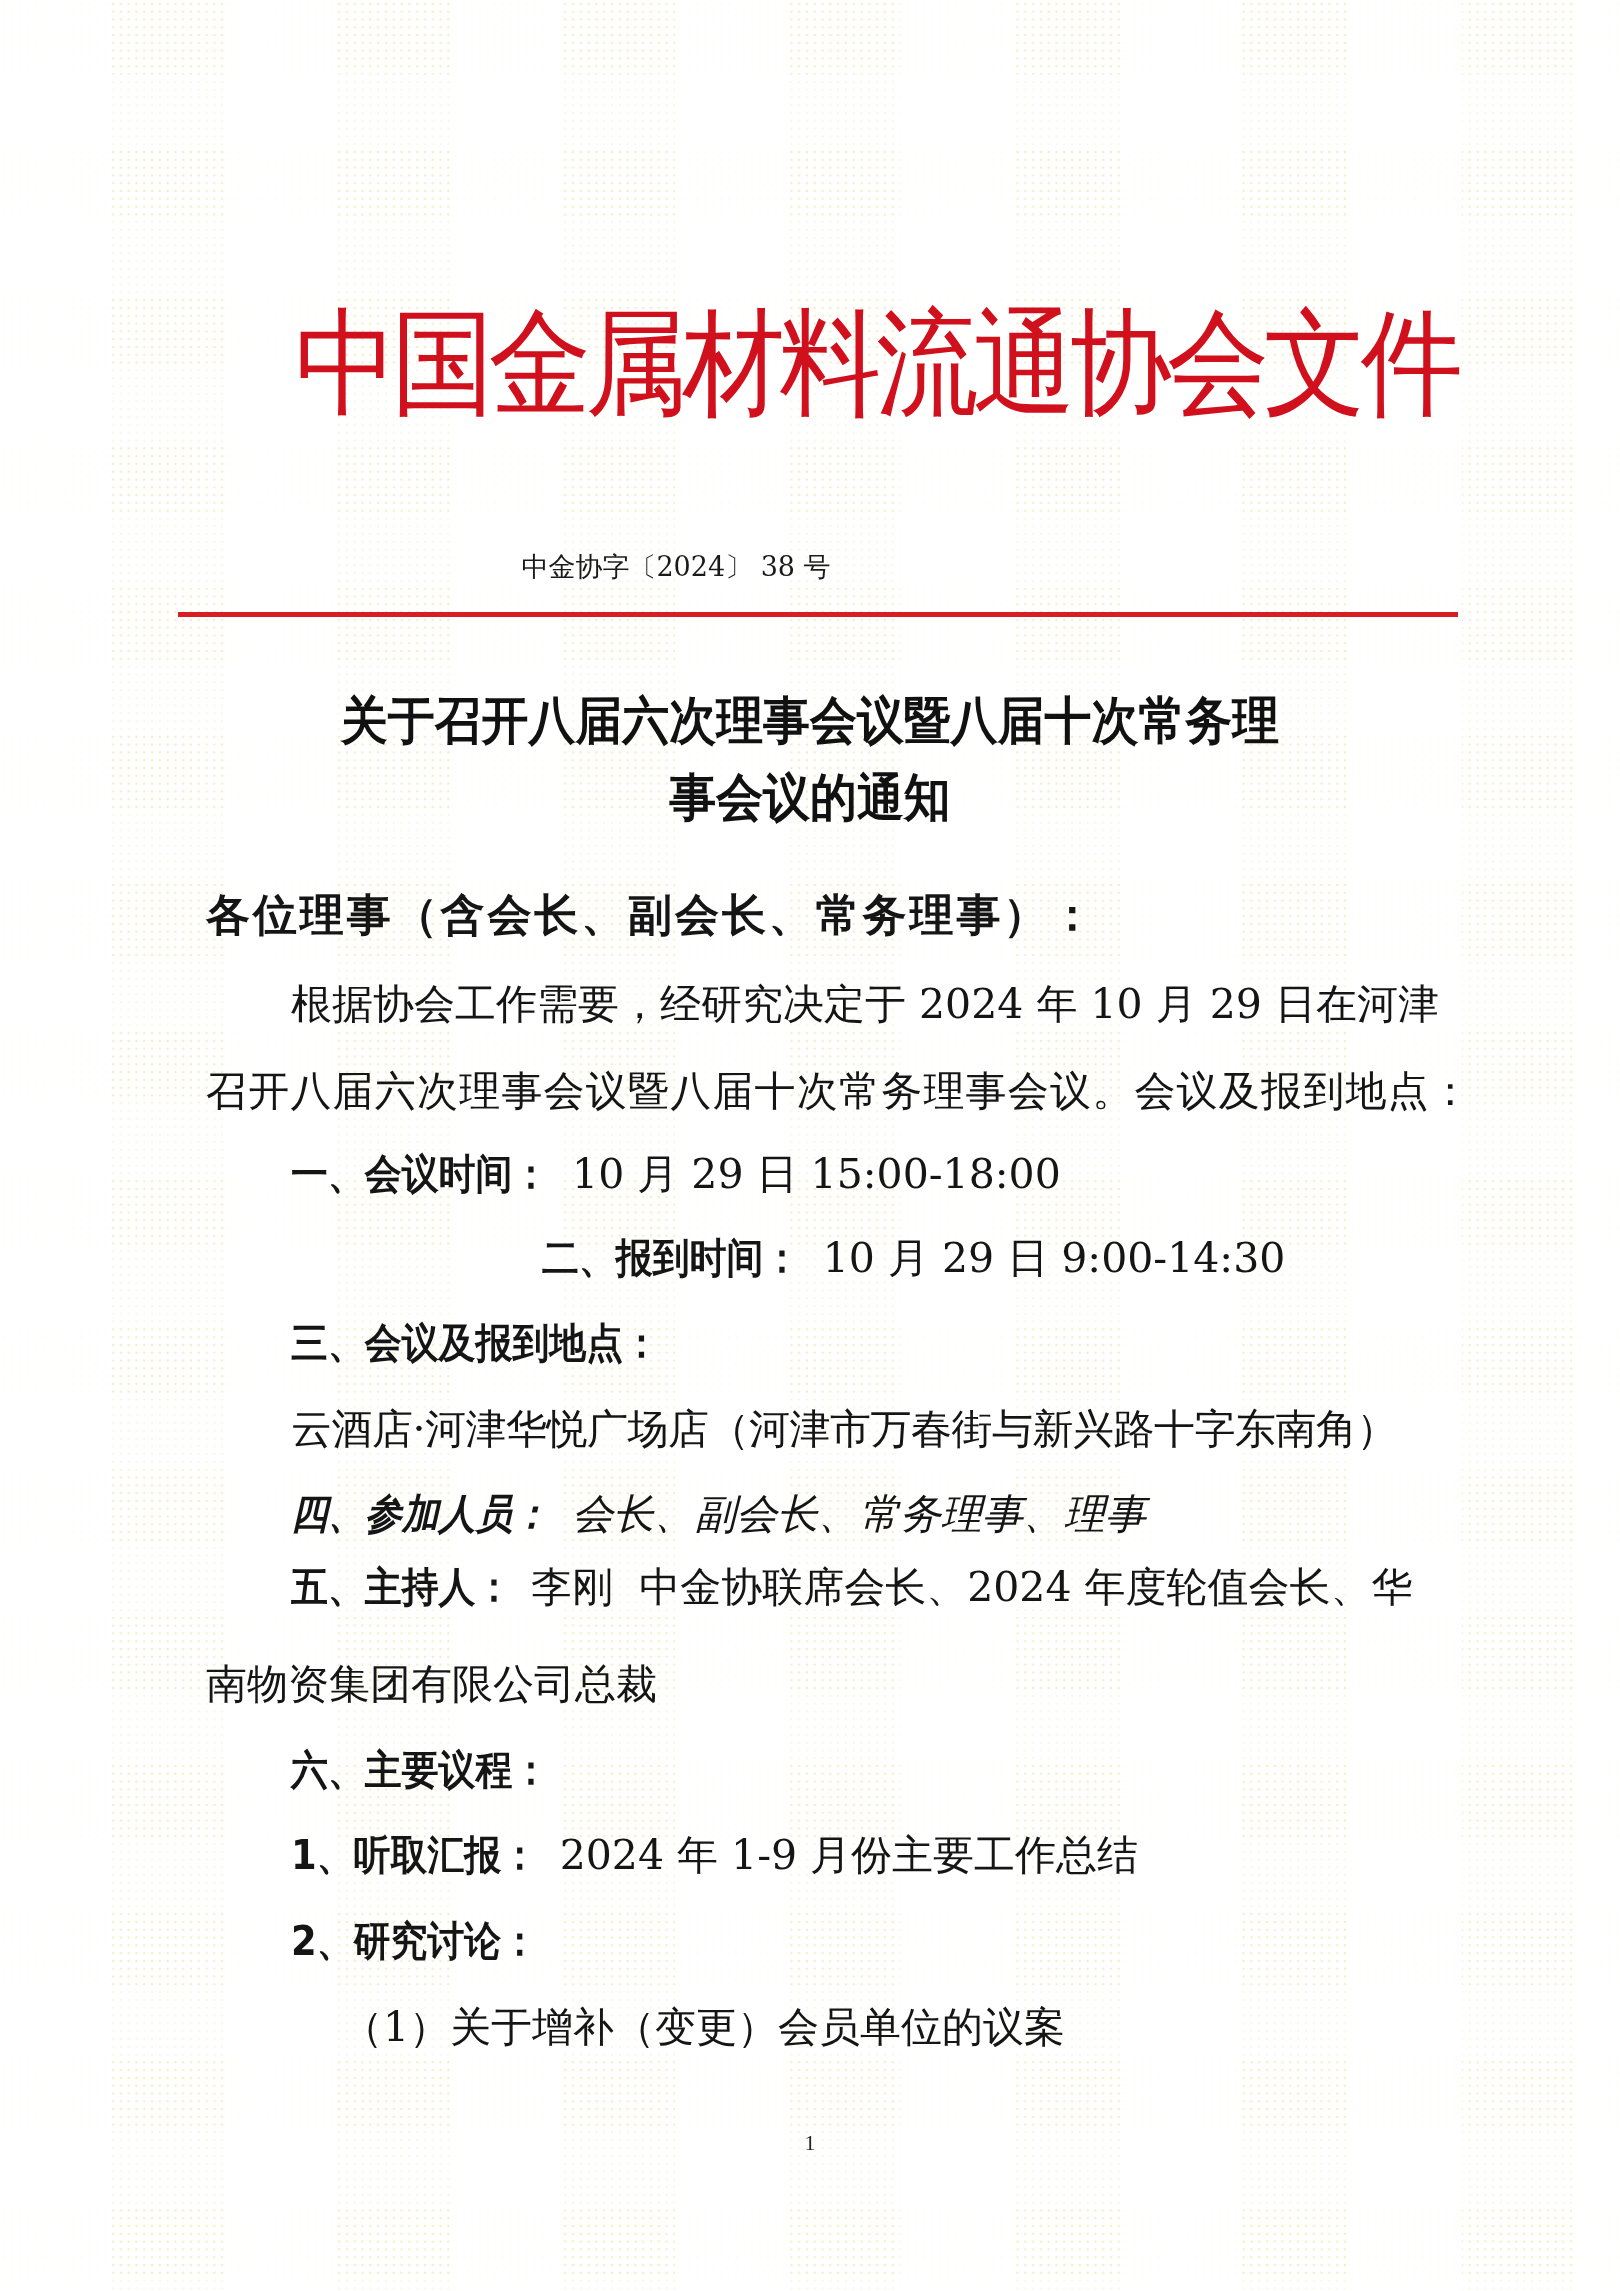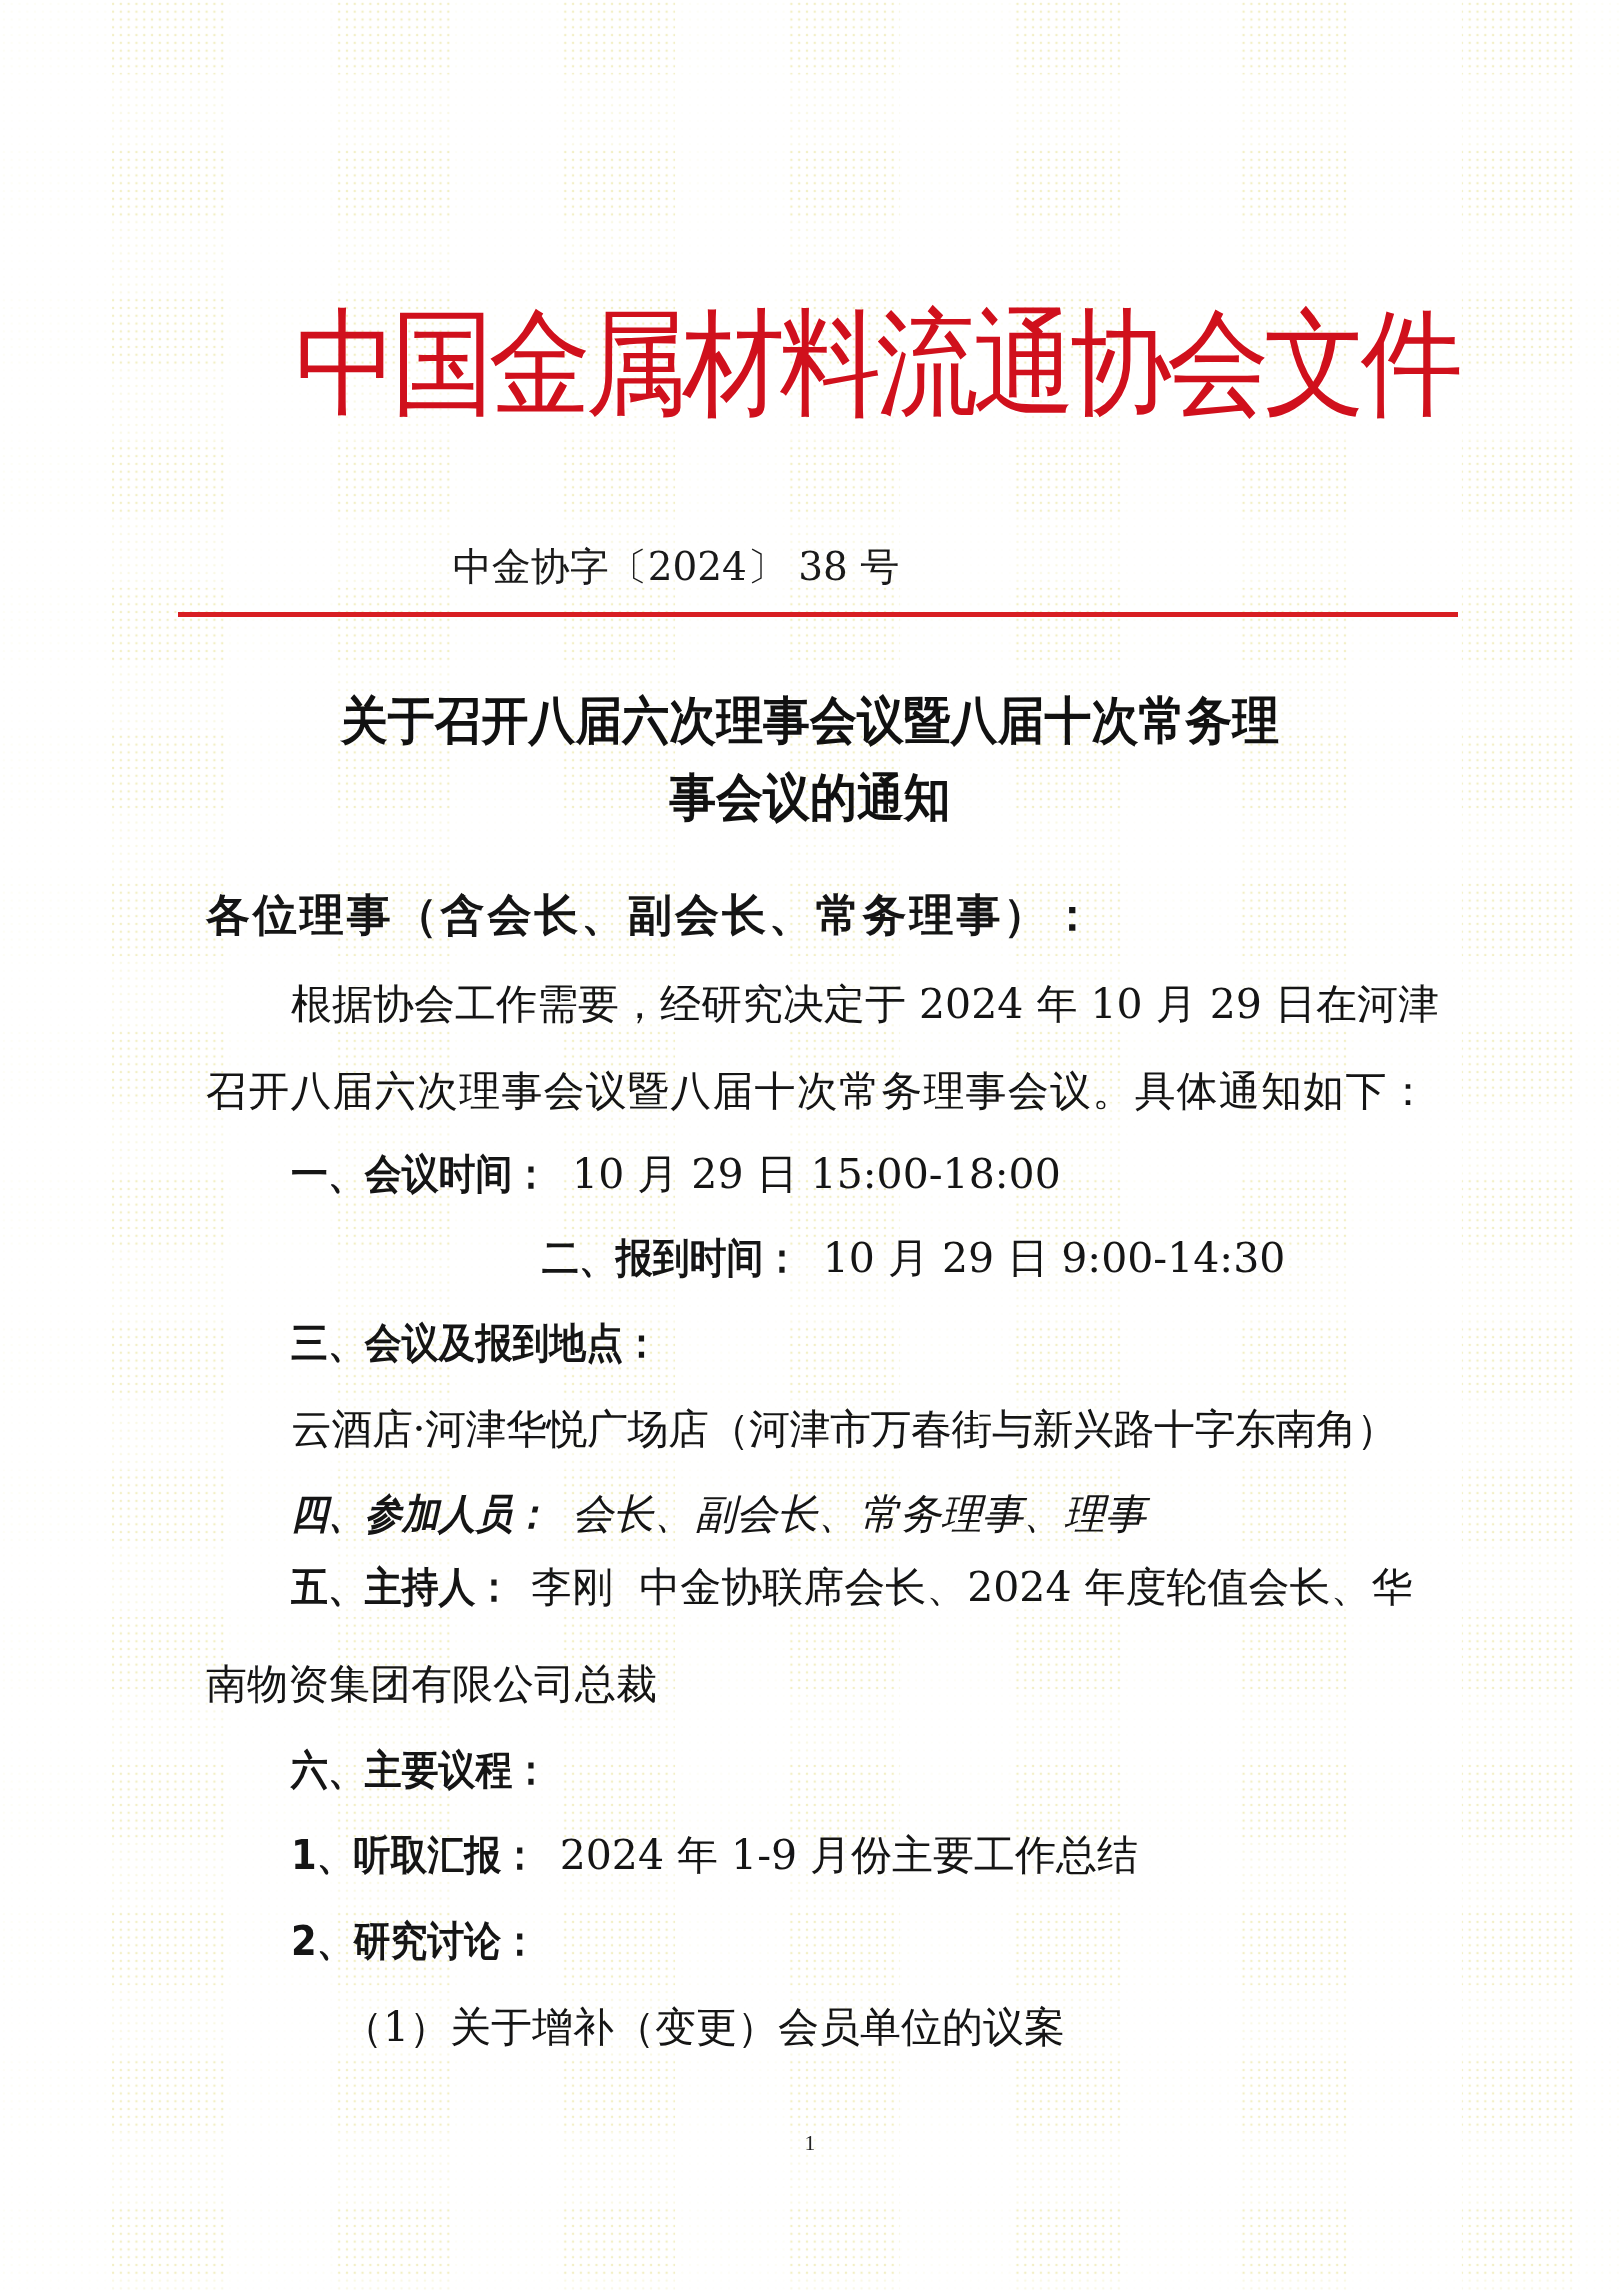--- a/index.html
+++ b/index.html
@@ -51,21 +51,21 @@
     transform: scaleX(0.88);
     transform-origin: center center;
   }
   .docnum {
     position: absolute;
     left: 0;
     width: 1352px;
     top: 537px;
     text-align: center;
     font-family: "DejaVu Serif", "Liberation Serif", serif;
-    font-size: 39px;
+    font-size: 27px;
     line-height: 59px;
     color: #1a1a1a;
     white-space: nowrap;
   }
   .red-rule {
     position: absolute;
     left: 178px;
     top: 612px;
     width: 1280px;
     height: 4.9px;
@@ -139,21 +139,21 @@
   <div class="docnum">中金协字〔2024〕 38 号</div>
 
   <div class="red-rule"></div>
 
   <div class="title l1">关于召开八届六次理事会议暨八届十次常务理</div>
   <div class="title l2">事会议的通知</div>
 
   <div class="line salutation" style="top:885px;">各位理事（含会长、副会长、常务理事）：</div>
 
   <div class="line indent serif" style="top:975px; width:1157px;">根据协会工作需要，经研究决定于 2024 年 10 月 29 日在河津</div>
-  <div class="line serif" style="top:1062px; letter-spacing:1.2px;">召开八届六次理事会议暨八届十次常务理事会议。具体通知如下：</div>
+  <div class="line serif" style="top:1062px; letter-spacing:1.2px;">召开八届六次理事会议暨八届十次常务理事会议。会议及报到地点：</div>
 
   <div class="line indent" style="top:1145px;">
     <span class="bold">一、会议时间：</span><span class="serif">10 月 29 日 15:00-18:00</span>
   </div>
 
   <div class="line indent" style="top:1229px;text-align:center;">
     <span class="bold">二、报到时间：</span><span class="serif">10 月 29 日 9:00-14:30</span>
   </div>
 
   <div class="line indent" style="top:1314px;">

